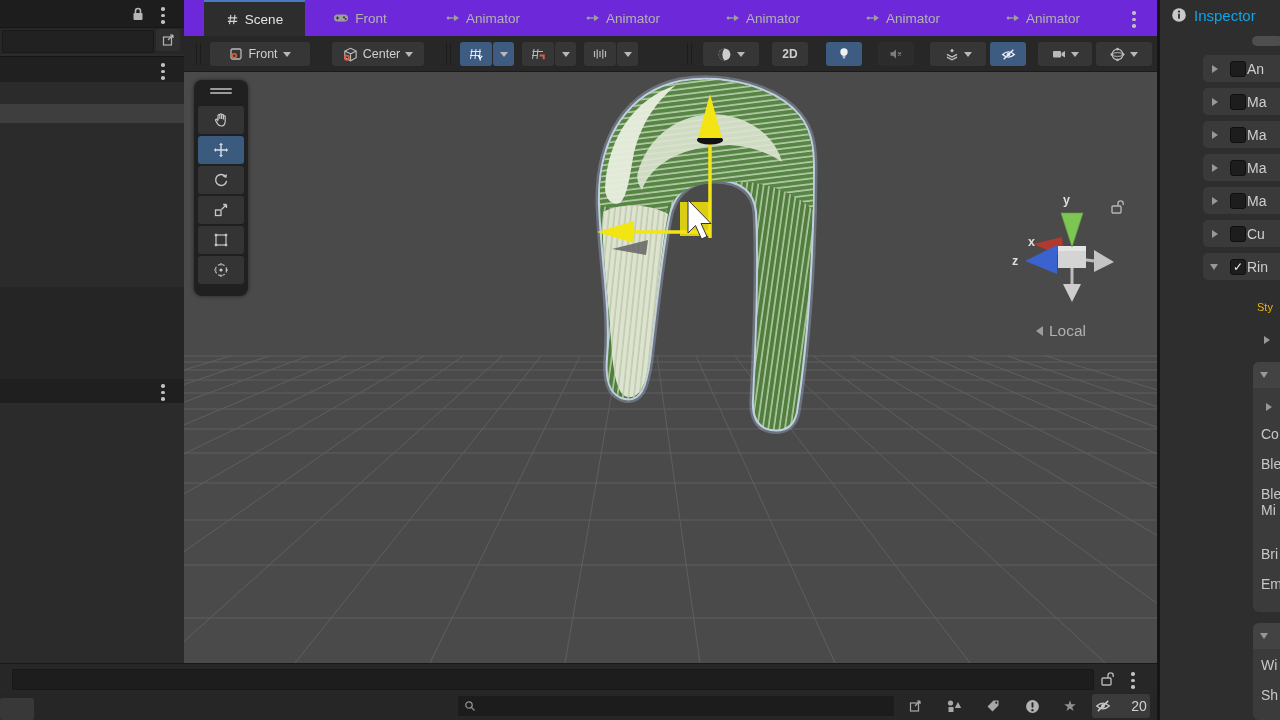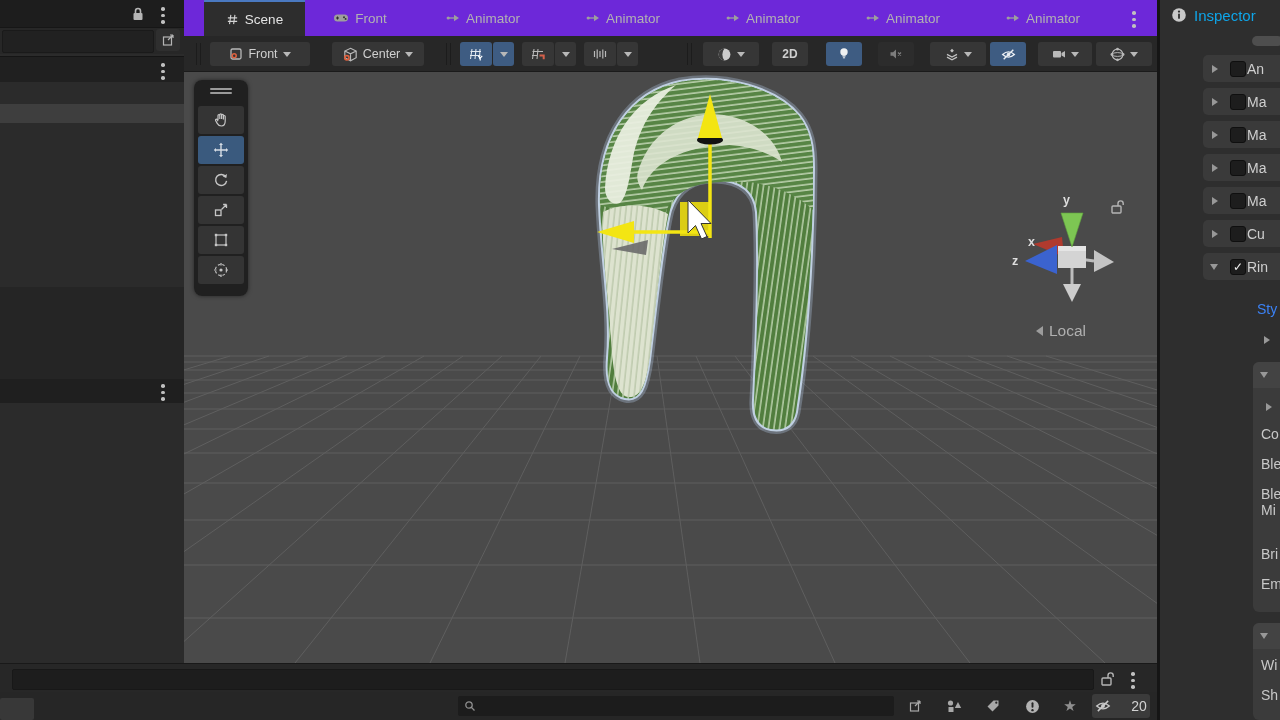--- a/index.html
+++ b/index.html
@@ -52,21 +52,21 @@
   .rp{left:1157px;top:0;width:123px;height:720px;background:#2e2e2e;border-left:3px solid #151515;box-sizing:border-box}
   .rp-title{position:absolute;left:34px;top:7px;color:#0ea5e9;font-size:15px}
   .pill{position:absolute;left:92px;top:36px;width:31px;height:10px;background:#4e4e4e;border-radius:5px;cursor:pointer}
   .comp-row{position:absolute;left:43px;width:90px;height:27px;background:#3a3a3a;border-radius:5px 0 0 5px;
             display:flex;align-items:center;cursor:pointer}
   .comp-row .tri-r{margin-left:9px}
   .comp-row .tri-d{margin-left:7px}
   .cbox{width:16px;height:16px;background:#1d1d1d;border:1px solid #0f0f0f;border-radius:3px;margin-left:12px;
         display:flex;align-items:center;justify-content:center;color:#ececec;font-size:12px;cursor:pointer;box-sizing:border-box}
   .comp-label{margin-left:1px;color:#cfcfcf;font-size:14px;white-space:nowrap}
-  .insp-text{position:absolute;color:#3b82f6;font-size:14px;white-space:nowrap}
+  .insp-text{position:absolute;color:#eab308;font-size:11px;white-space:nowrap}
   .fbox{position:absolute;left:93px;width:34px;background:#3b3b3b;border-radius:6px 0 0 6px}
   .fbox .fhead{position:absolute;left:0;top:0;width:100%;height:26px;background:#434343;border-radius:6px 0 0 0;cursor:pointer}
   .frow{position:absolute;left:8px;color:#c8c8c8;font-size:14px;white-space:nowrap}
 </style>
 </head>
 <body>
 
 <div class="abs lp">
   <div class="band" style="top:0;height:27px;background:#1d1d1d;border-bottom:1px solid #161616">
     <span class="abs" style="left:131px;top:6px">

